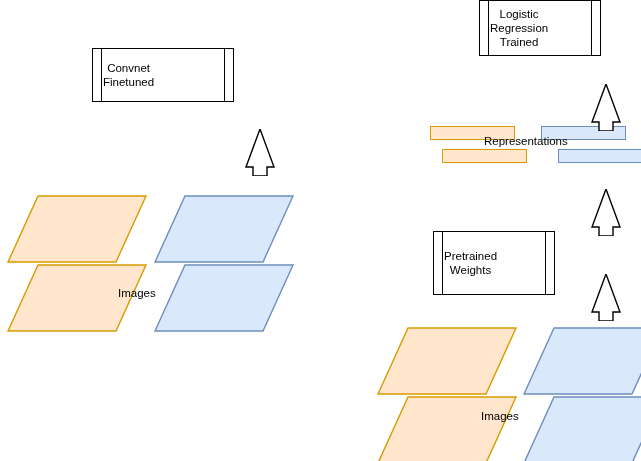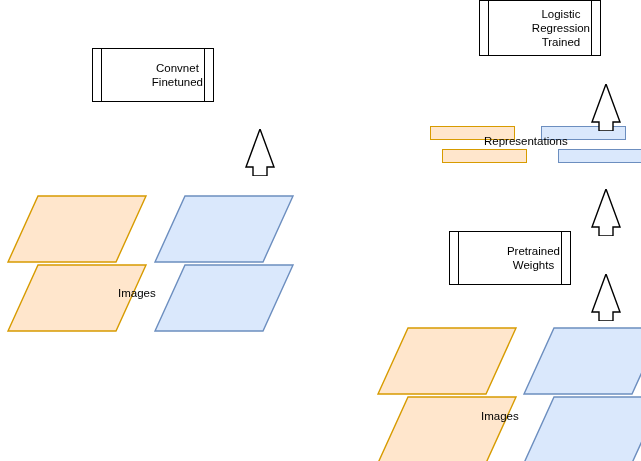--- a/index.html
+++ b/index.html
@@ -18,21 +18,21 @@
     overflow: hidden;
   }
   
   .proc-box {
     position: absolute;
     box-sizing: border-box;
     border: 1.4px solid #000000;
     background: #ffffff;
     display: flex;
     align-items: center;
-    justify-content: flex-end;
+    justify-content: flex-start;
   }
   .proc-box .bar-l,
   .proc-box .bar-r {
     position: absolute;
     top: 0;
     bottom: 0;
     width: 0;
     border-left: 1.4px solid #000000;
   }
   .proc-box .bar-l { left: 8px; }
@@ -115,34 +115,34 @@
     </div>
     <div class="para" style="left: 524px; top: 397px;">
       <svg width="138" height="66" viewBox="0 0 138 66">
         <polygon points="30,0 138,0 108,66 0,66" fill="#dae8fc" stroke="#6c8ebf" stroke-width="1.4" stroke-linejoin="miter"></polygon>
       </svg>
     </div>
     <div class="repbar" style="left: 430px; top: 126px; width: 85px; height: 14px; background: rgb(255, 230, 204); border-color: rgb(215, 155, 0);"></div>
     <div class="repbar" style="left: 442px; top: 149px; width: 85px; height: 14px; background: rgb(255, 230, 204); border-color: rgb(215, 155, 0);"></div>
     <div class="repbar" style="left: 541px; top: 126px; width: 85px; height: 14px; background: rgb(218, 232, 252); border-color: rgb(108, 142, 191);"></div>
     <div class="repbar" style="left: 558px; top: 149px; width: 85px; height: 14px; background: rgb(218, 232, 252); border-color: rgb(108, 142, 191);"></div>
-    <div class="proc-box" style="left: 92px; top: 48px; width: 122px; height: 54px;">
+    <div class="proc-box" style="left: 92px; top: 48px; width: 142px; height: 54px;">
       <div class="bar-l"></div>
       <div class="bar-r"></div>
       <div class="proc-label">Convnet
 Finetuned</div>
     </div>
     <div class="proc-box" style="left: 479px; top: 0px; width: 122px; height: 56px;">
       <div class="bar-l"></div>
       <div class="bar-r"></div>
       <div class="proc-label">Logistic
 Regression
 Trained</div>
     </div>
-    <div class="proc-box" style="left: 449px; top: 231px; width: 122px; height: 54px;">
+    <div class="proc-box" style="left: 433px; top: 231px; width: 122px; height: 64px;">
       <div class="bar-l"></div>
       <div class="bar-r"></div>
       <div class="proc-label">Pretrained
 Weights</div>
     </div>
     <div class="arrow" style="left: 240px; top: 129px;">
       <svg width="40" height="47" viewBox="0 0 40 47">
         <polygon points="20,0 34,38 27,38 27,47 13,47 13,38 6,38" fill="#ffffff" stroke="#000000" stroke-width="1.4" stroke-linejoin="miter"></polygon>
       </svg>
     </div>

